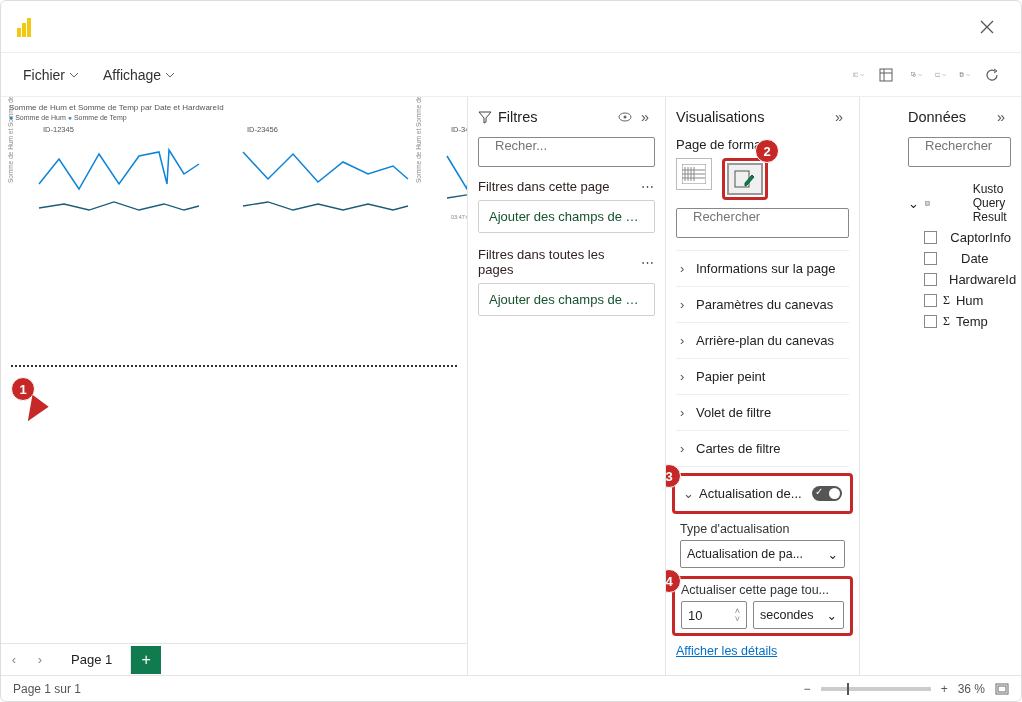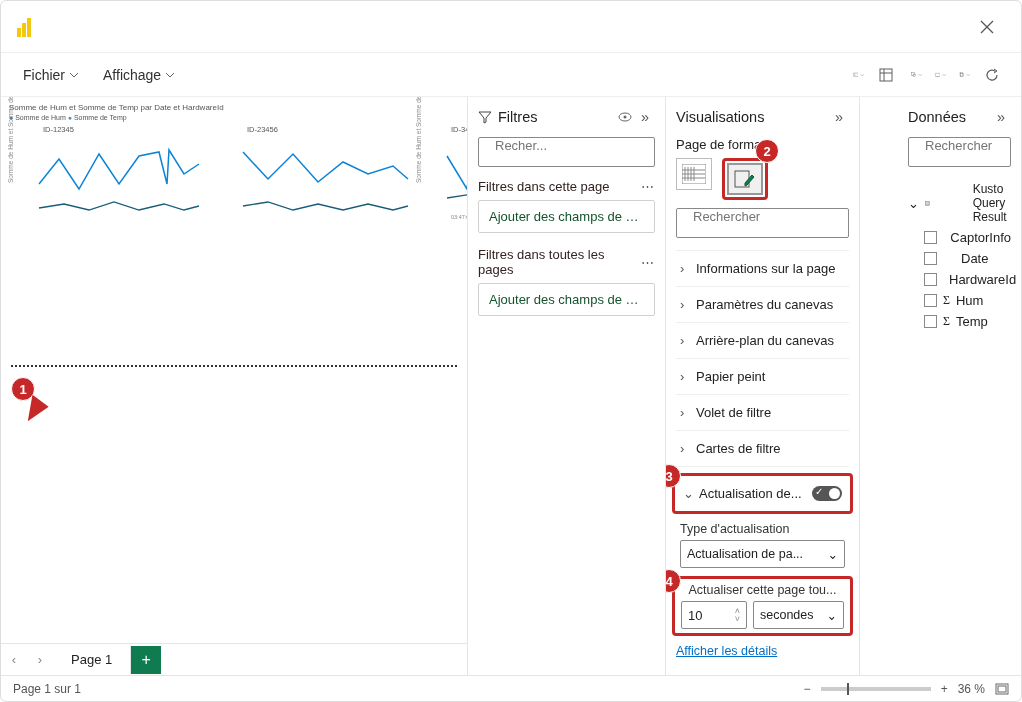--- a/index.html
+++ b/index.html
@@ -357,21 +357,21 @@
       </div>
 
       <div class="form-block">
         <div class="form-label">Type d'actualisation</div>
         <div class="select">
           <span>Actualisation de pa...</span>
           <span>⌄</span>
         </div>
       </div>
 
-      <div class="hl-red" style="padding:4px 6px;margin:4px -4px 0;position:relative;text-align:center;">
+      <div class="hl-red" style="padding:4px 6px;margin:4px -4px 0;position:relative;">
         <div class="form-label">Actualiser cette page tou...</div>
         <div class="input-row">
           <div class="num-input">
             <span>10</span>
             <span style="font-size:9px;line-height:8px;color:#888;">˄<br>˅</span>
           </div>
           <div class="unit-select">
             <span>secondes</span>
             <span>⌄</span>
           </div>

